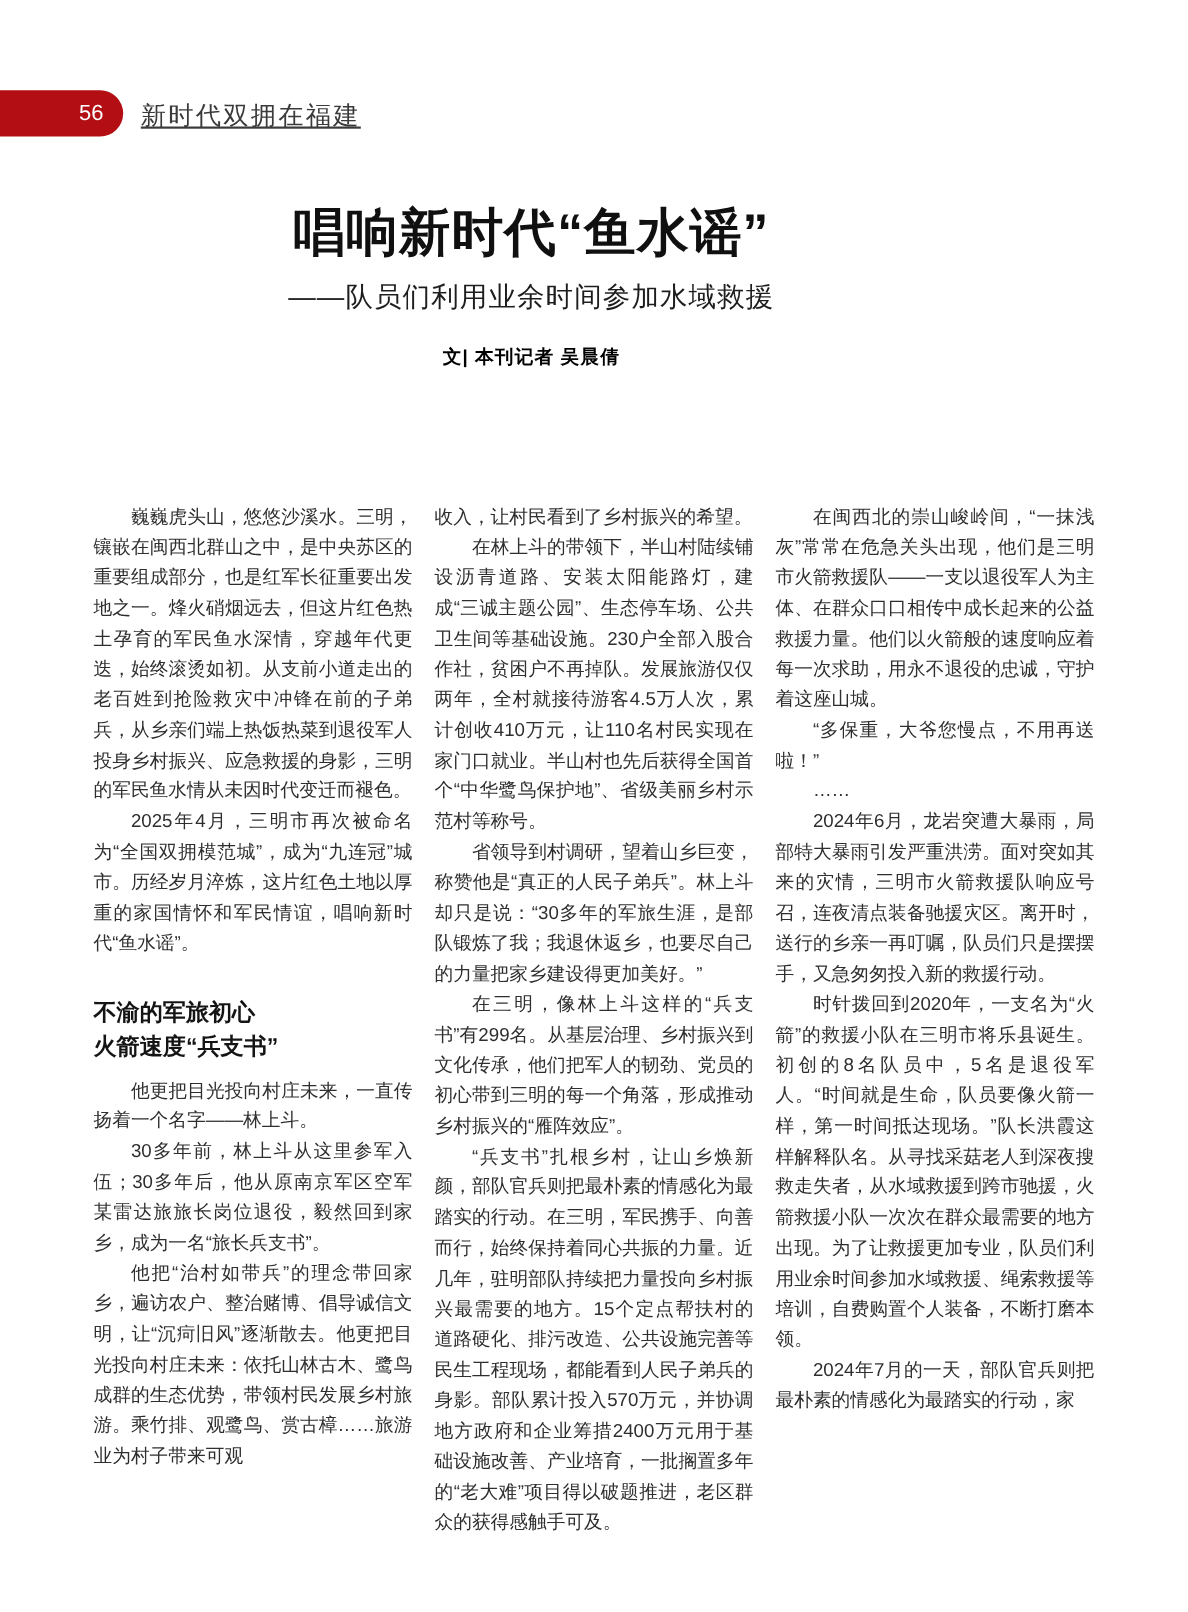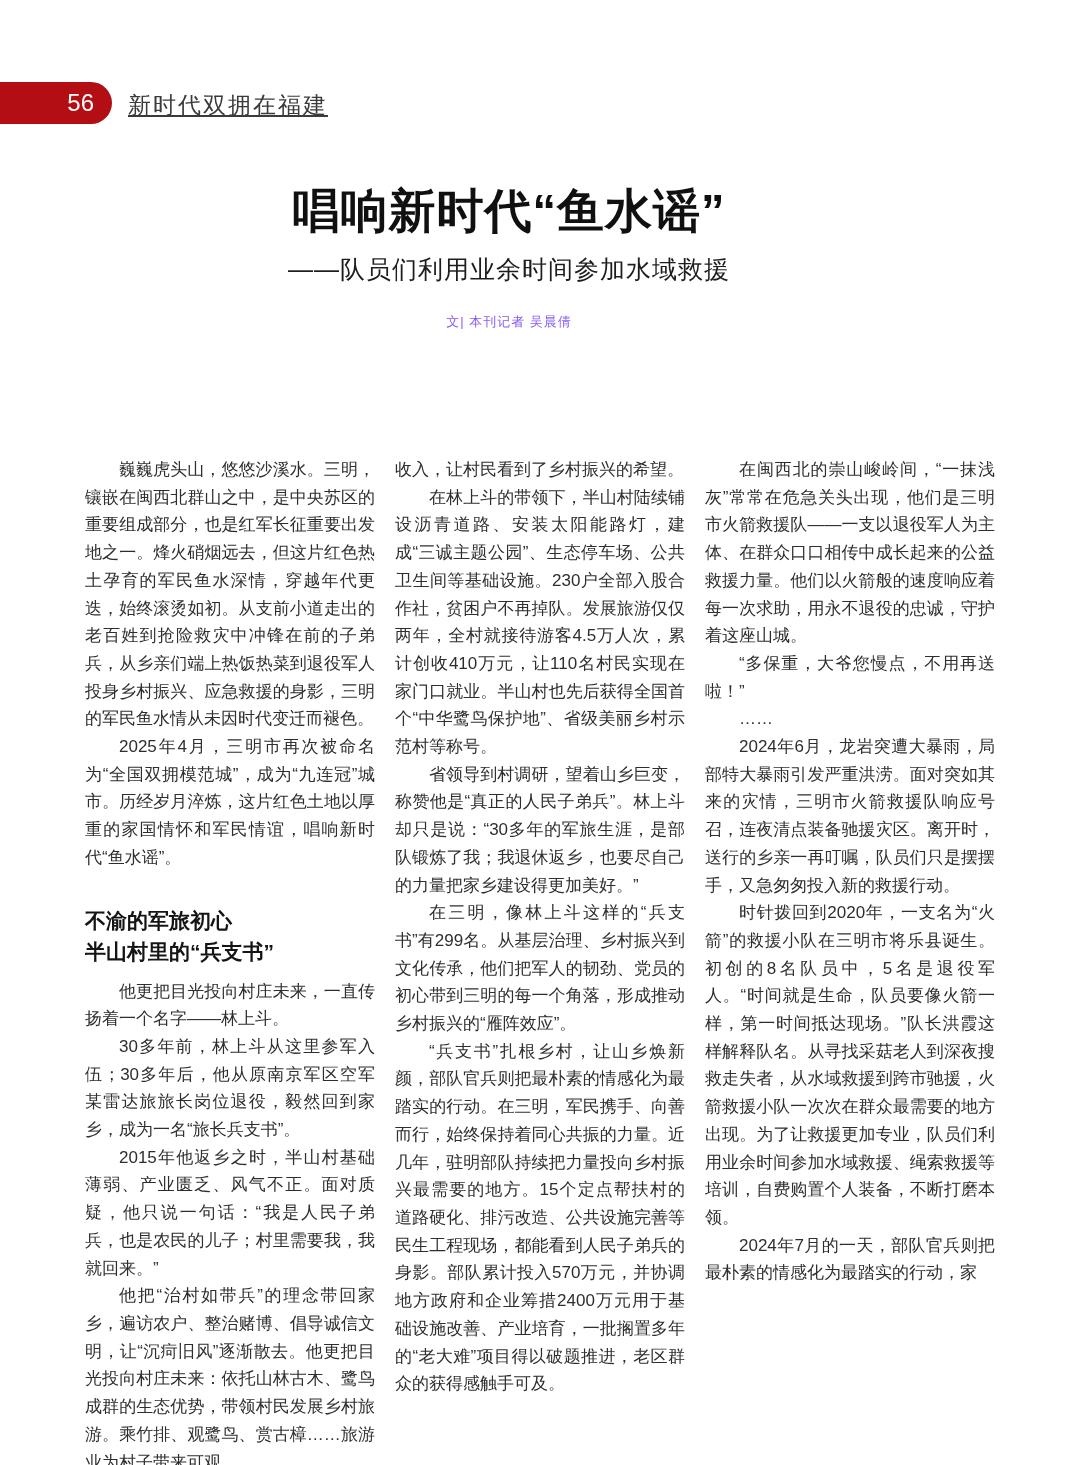--- a/index.html
+++ b/index.html
@@ -14,42 +14,42 @@
     background: #ffffff;
     overflow: hidden;
   }
   .page-tab {
     position: absolute; left: 0; top: 82px;
     width: 112px; height: 42px;
     background: #b30e14;
     border-radius: 0 21px 21px 0;
     display: flex; align-items: center; justify-content: flex-end;
     padding-right: 18px; box-sizing: border-box;
-    color: #ffffff; font-size: 24px;
+    color: #ffffff; font-size: 20px;
   }
   .section-label {
     position: absolute; left: 128px; top: 90px;
     font-size: 23px; color: #3a3a3a; font-weight: 500;
     letter-spacing: 2px;
     text-decoration: underline;
   }
   .title-block {
-    position: absolute; left: 94px; top: 184px;
+    position: absolute; left: 68px; top: 184px;
     width: 830px; text-align: center;
   }
   .article-title {
     font-size: 47px; font-weight: 900; color: #101010;
     letter-spacing: 1px; margin: 0; line-height: 1.15;
   }
   .article-subtitle {
     font-size: 25px; color: #1d1d1d; font-weight: 500;
     margin-top: 15px; letter-spacing: 1px;
   }
   .article-byline {
-    font-size: 13px; color: #8b5cf6; font-weight: 400;
+    font-size: 17px; color: #000000; font-weight: 700;
     margin-top: 27px; letter-spacing: 1px;
   }
   .columns {
     position: absolute; left: 85px; top: 432px;
     width: 910px;
     display: flex; justify-content: space-between; margin-top: 24px;
   }
   .col {
     width: 290px;
     font-size: 17px; line-height: 27.7px;
@@ -80,24 +80,23 @@
     <h1 class="article-title">唱响新时代“鱼水谣”</h1>
     <div class="article-subtitle">——队员们利用业余时间参加水域救援</div>
     <div class="article-byline">文| 本刊记者 吴晨倩</div>
   </div>
 
   <div class="columns">
       <div class="col">
         <p>巍巍虎头山，悠悠沙溪水。三明，镶嵌在闽西北群山之中，是中央苏区的重要组成部分，也是红军长征重要出发地之一。烽火硝烟远去，但这片红色热土孕育的军民鱼水深情，穿越年代更迭，始终滚烫如初。从支前小道走出的老百姓到抢险救灾中冲锋在前的子弟兵，从乡亲们端上热饭热菜到退役军人投身乡村振兴、应急救援的身影，三明的军民鱼水情从未因时代变迁而褪色。</p>
         <p>2025年4月，三明市再次被命名为“全国双拥模范城”，成为“九连冠”城市。历经岁月淬炼，这片红色土地以厚重的家国情怀和军民情谊，唱响新时代“鱼水谣”。</p>
         <h2>不渝的军旅初心
-半山村里的“兵支书”</h2>
+火箭速度“兵支书”</h2>
         <p>他更把目光投向村庄未来，一直传扬着一个名字——林上斗。</p>
         <p>30多年前，林上斗从这里参军入伍；30多年后，他从原南京军区空军某雷达旅旅长岗位退役，毅然回到家乡，成为一名“旅长兵支书”。</p>
-        <p>2015年他返乡之时，半山村基础薄弱、产业匮乏、风气不正。面对质疑，他只说一句话：“我是人民子弟兵，也是农民的儿子；村里需要我，我就回来。”</p>
         <p>他把“治村如带兵”的理念带回家乡，遍访农户、整治赌博、倡导诚信文明，让“沉疴旧风”逐渐散去。他更把目光投向村庄未来：依托山林古木、鹭鸟成群的生态优势，带领村民发展乡村旅游。乘竹排、观鹭鸟、赏古樟……旅游业为村子带来可观</p>
       </div>
       <div class="col">
         <p class="no-indent">收入，让村民看到了乡村振兴的希望。</p>
         <p>在林上斗的带领下，半山村陆续铺设沥青道路、安装太阳能路灯，建成“三诚主题公园”、生态停车场、公共卫生间等基础设施。230户全部入股合作社，贫困户不再掉队。发展旅游仅仅两年，全村就接待游客4.5万人次，累计创收410万元，让110名村民实现在家门口就业。半山村也先后获得全国首个“中华鹭鸟保护地”、省级美丽乡村示范村等称号。</p>
         <p>省领导到村调研，望着山乡巨变，称赞他是“真正的人民子弟兵”。林上斗却只是说：“30多年的军旅生涯，是部队锻炼了我；我退休返乡，也要尽自己的力量把家乡建设得更加美好。”</p>
         <p>在三明，像林上斗这样的“兵支书”有299名。从基层治理、乡村振兴到文化传承，他们把军人的韧劲、党员的初心带到三明的每一个角落，形成推动乡村振兴的“雁阵效应”。</p>
         <p>“兵支书”扎根乡村，让山乡焕新颜，部队官兵则把最朴素的情感化为最踏实的行动。在三明，军民携手、向善而行，始终保持着同心共振的力量。近几年，驻明部队持续把力量投向乡村振兴最需要的地方。15个定点帮扶村的道路硬化、排污改造、公共设施完善等民生工程现场，都能看到人民子弟兵的身影。部队累计投入570万元，并协调地方政府和企业筹措2400万元用于基础设施改善、产业培育，一批搁置多年的“老大难”项目得以破题推进，老区群众的获得感触手可及。</p>
       </div>
       <div class="col">

